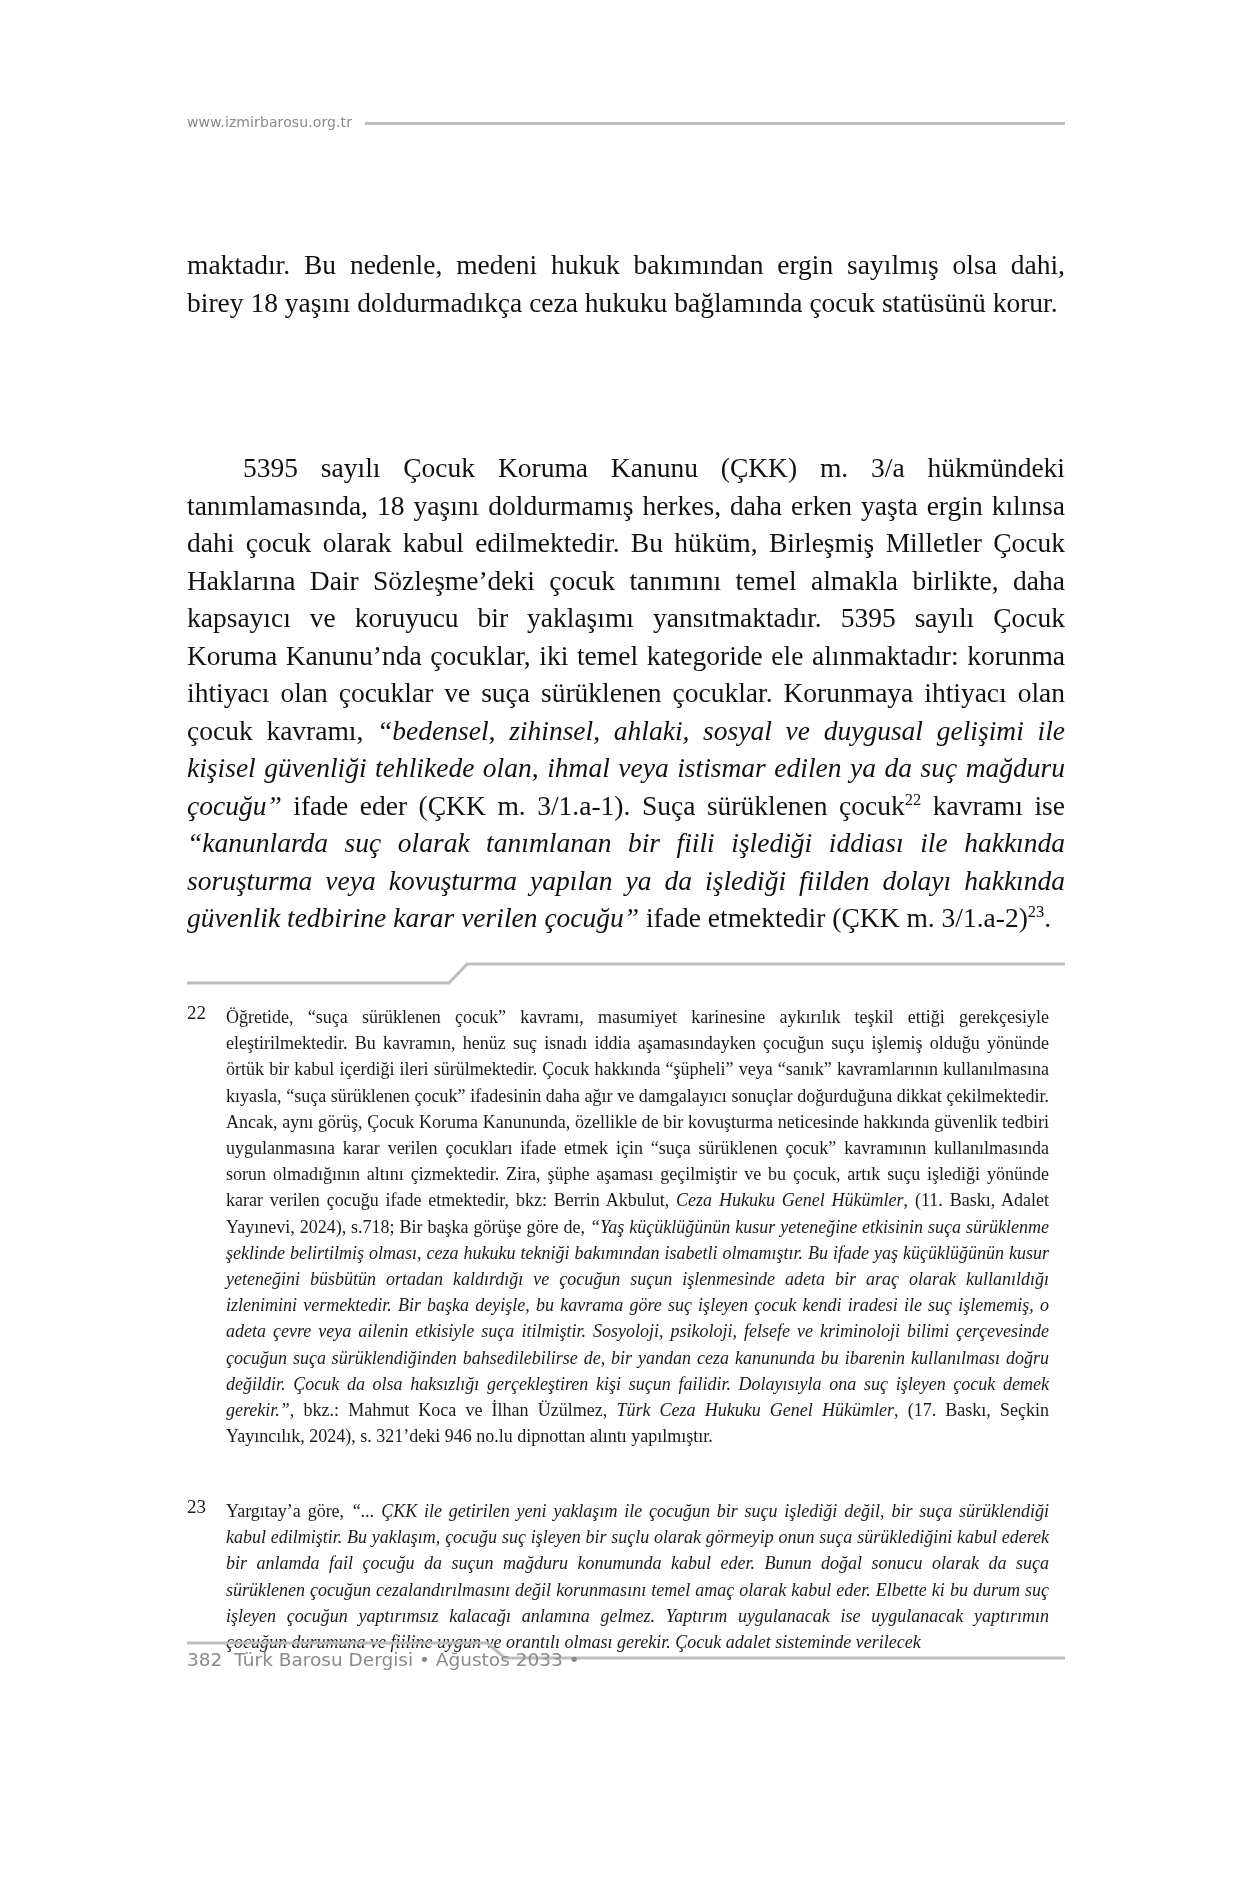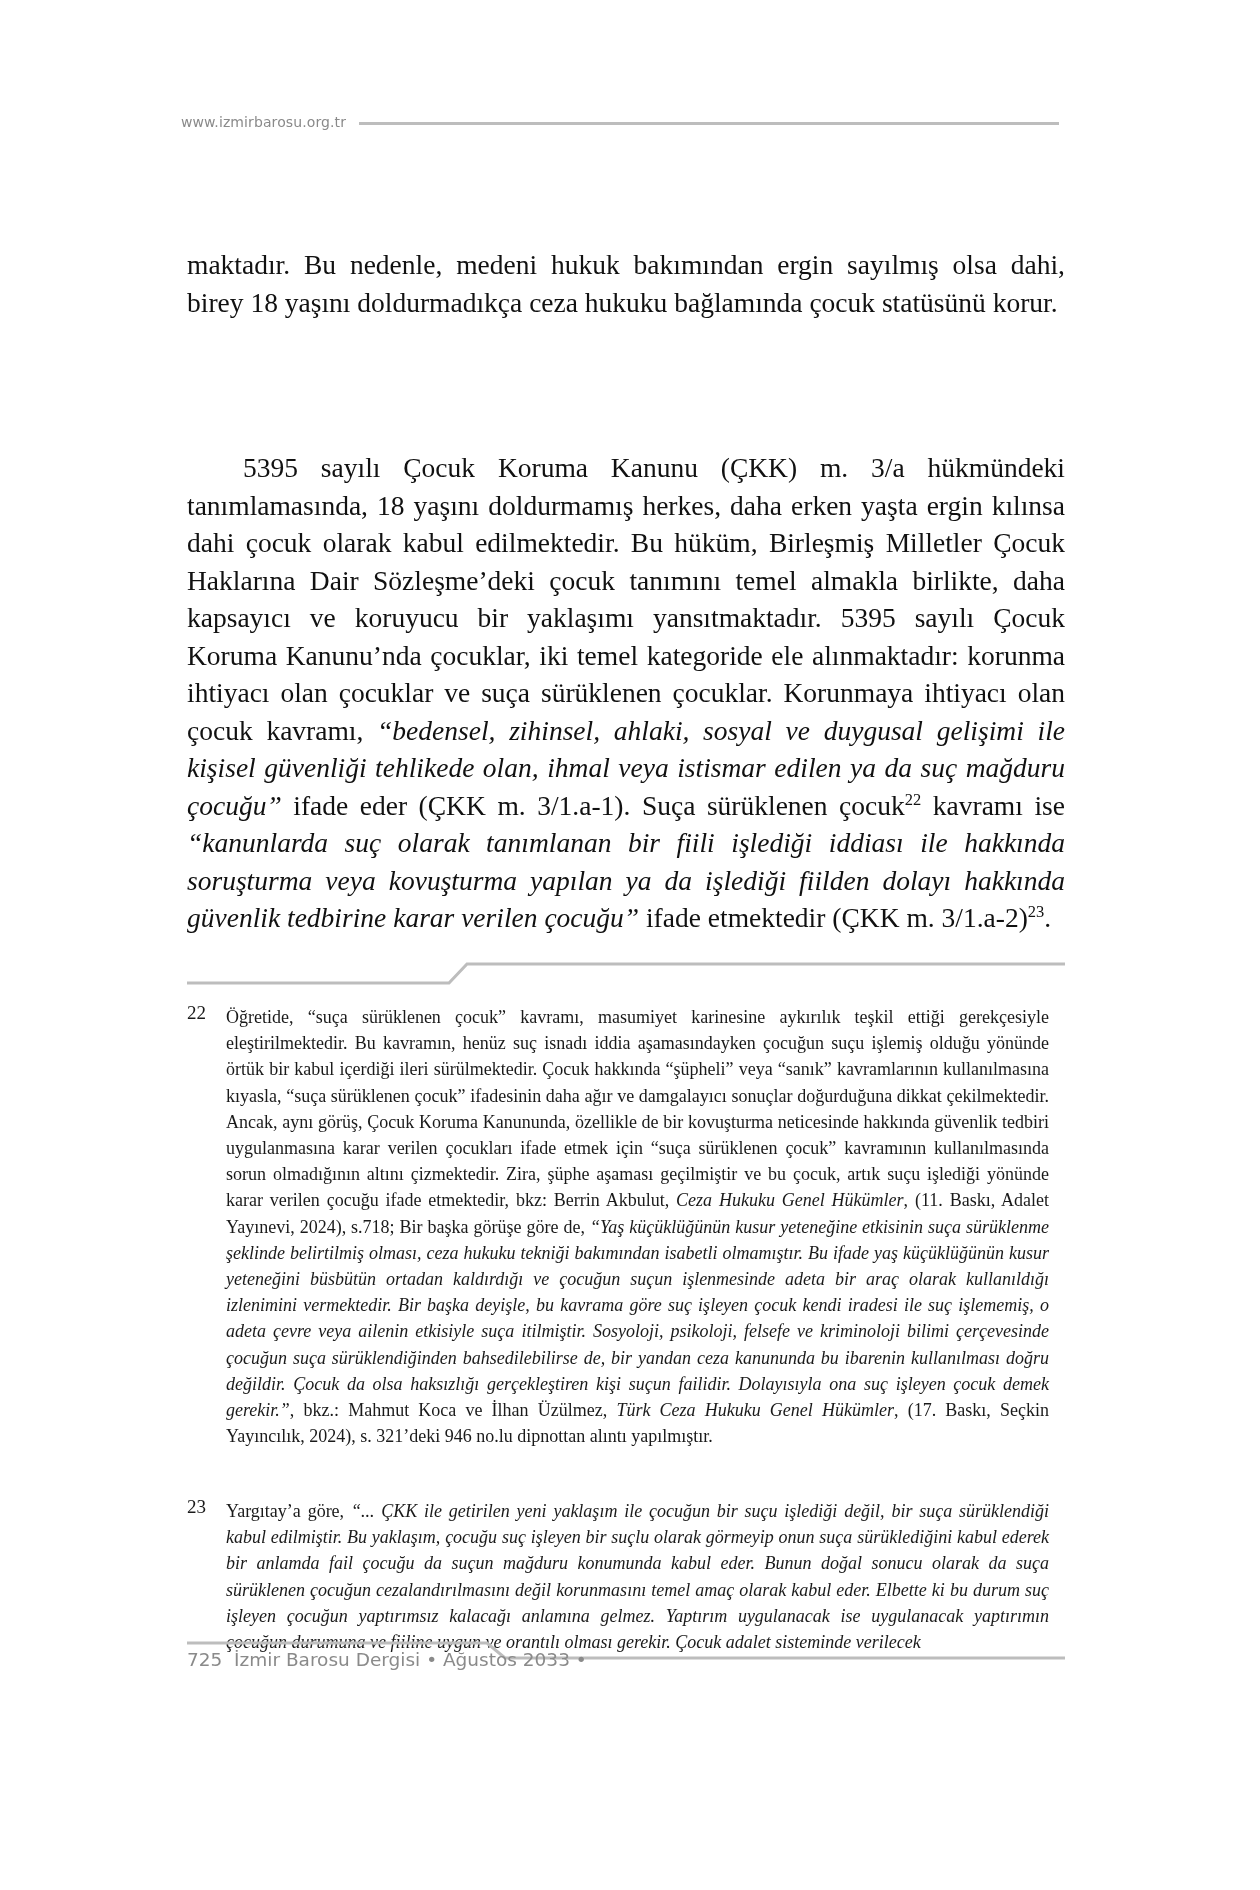--- a/index.html
+++ b/index.html
@@ -1,20 +1,20 @@
 <!DOCTYPE html>
 <html><head>
 <meta charset="utf-8">
 <style>
   html, body { margin: 0; padding: 0; background: #ffffff; }
   body { width: 1260px; height: 1890px; position: relative; overflow: hidden; }
   .page { position: absolute; left: 0; top: 0; width: 1260px; height: 1890px; background: #fff; }
 
   
-  .header { position: absolute; left: 181px; top: 112px; width: 878px; height: 24px; }
+  .header { position: absolute; left: 187px; top: 112px; width: 878px; height: 24px; }
   .header-url { position: absolute; left: 0; top: 2px; font-family: "DejaVu Sans", sans-serif; font-size: 14px; color: #8a8a8a; letter-spacing: 0.1px; white-space: nowrap; }
   .header-line { position: absolute; left: 178px; top: 10px; right: 0; height: 3px; background: #bdbdbd; }
 
   
   .body-text { position: absolute; left: 187px; width: 878px; font-family: "Liberation Serif", serif; color: #111; font-size: 27.5px; line-height: 37.5px; text-align: justify; }
   .body-text p { margin: 0; }
   .p1 { top: 246px; }
   .p2 { top: 405px; margin-top: 44px; }
   .p2 p { text-indent: 56px; }
   em { font-style: italic; }
@@ -72,16 +72,16 @@
     <div class="fn">
       <span class="fn-num">23</span>
       <p><span>Yargıtay’a göre, </span><em>“... ÇKK ile getirilen yeni yaklaşım ile çocuğun bir suçu işlediği değil, bir suça sürüklendiği kabul edilmiştir. Bu yaklaşım, çocuğu suç işleyen bir suçlu olarak görmeyip onun suça sürüklediğini kabul ederek bir anlamda fail çocuğu da suçun mağduru konumunda kabul eder. Bunun doğal sonucu olarak da suça sürüklenen çocuğun cezalandırılmasını değil korunmasını temel amaç olarak kabul eder. Elbette ki bu durum suç işleyen çocuğun yaptırımsız kalacağı anlamına gelmez. Yaptırım uygulanacak ise uygulanacak yaptırımın çocuğun durumuna ve fiiline uygun ve orantılı olması gerekir. Çocuk adalet sisteminde verilecek</em></p>
     </div>
   </div>
 
   <div class="footer">
     <svg width="878" height="40" viewBox="0 0 878 40">
       <polyline points="0,3 300,3 318,18 878,18" fill="none" stroke="#bdbdbd" stroke-width="3"></polyline>
     </svg>
-    <span class="footer-text"><span>725</span>&nbsp;&nbsp;<span>İzmir Barosu Dergisi</span> <span>•</span> <span>Ağustos 2033</span> <span>•</span></span>
+    <span class="footer-text"><span>382</span>&nbsp;&nbsp;<span>Türk Barosu Dergisi</span> <span>•</span> <span>Ağustos 2033</span> <span>•</span></span>
   </div>
 
 </div>
 
 </body></html>

